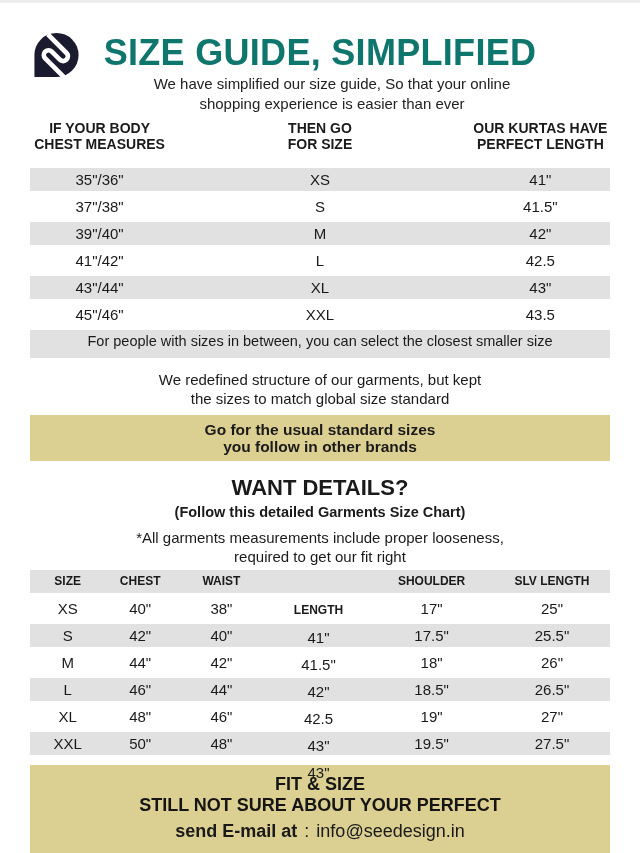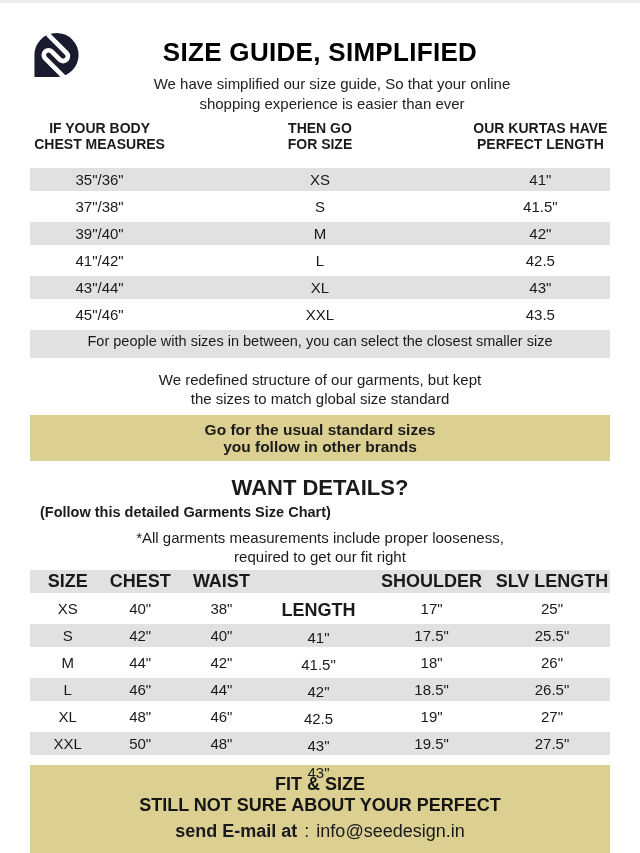--- a/index.html
+++ b/index.html
@@ -16,25 +16,25 @@
     background: #ffffff;
     border-top: 3px solid #ededed;
   }
   .logo {
     position: absolute;
     left: 33px; top: 28px;
     width: 47px; height: 48px;
   }
   .title-wrap { text-align: center; padding-top: 33px; }
   .title {
-    font-size: 26px;
+    font-size: 36px;
     font-weight: bold;
     line-height: 33px;
     letter-spacing: 0.3px;
-    color: #000000;
+    color: #0f766e;
   }
   .subtitle {
     font-size: 15px;
     line-height: 20px;
     margin-top: 5px;
     color: #222;
     padding-left: 24px;
   }
   .content { width: 580px; margin: 0 auto; }
 
@@ -51,26 +51,26 @@
 
   .redefined { text-align: center; font-size: 15px; line-height: 19px; margin-top: 12px; }
   .banner {
     background: #dbd091;
     width: 580px; margin: 0 auto;
     text-align: center;
   }
   .banner1 { margin-top: 7px; padding: 6px 0; font-weight: bold; font-size: 15.5px; line-height: 17px; }
 
   .want-heading { text-align: center; font-size: 22px; font-weight: bold; margin-top: 15px; line-height: 24px; }
-  .follow-sub { text-align: left; font-size: 14.5px; font-weight: bold; margin-top: 4px; line-height: 17px; padding-left: 40px; }
+  .follow-sub { text-align: center; font-size: 14.5px; font-weight: bold; margin-top: 4px; line-height: 17px; }
   .loose-note { text-align: center; font-size: 15px; line-height: 19px; margin-top: 7px; }
 
   .t2-head {
     display: flex; background: #e1e1e1; height: 23px; line-height: 23px;
-    font-weight: bold; font-size: 18px; text-align: center;
+    font-weight: bold; font-size: 12px; text-align: center;
     width: 580px; margin: 4px auto 4px;
   }
   .t2 .k1 { width: 13%; } .t2 .k2 { width: 12%; } .t2 .k3 { width: 16%; }
   .t2 .k4 { width: 17.5%; margin-top: 29px; } .t2 .k5 { width: 21.5%; } .t2 .k6 { width: 20%; }
 
   .banner2 { margin-top: 10px; padding: 9px 0 11px; }
   .b2-line { font-weight: bold; font-size: 18px; line-height: 21px; color: #151515; }
   .b2-mail { font-size: 18px; margin-top: 5px; color: #1a1a1a; }
   .b2-mail .lbl { font-weight: bold; }
   .b2-mail .sep { font-weight: normal; padding: 0 2px; }

